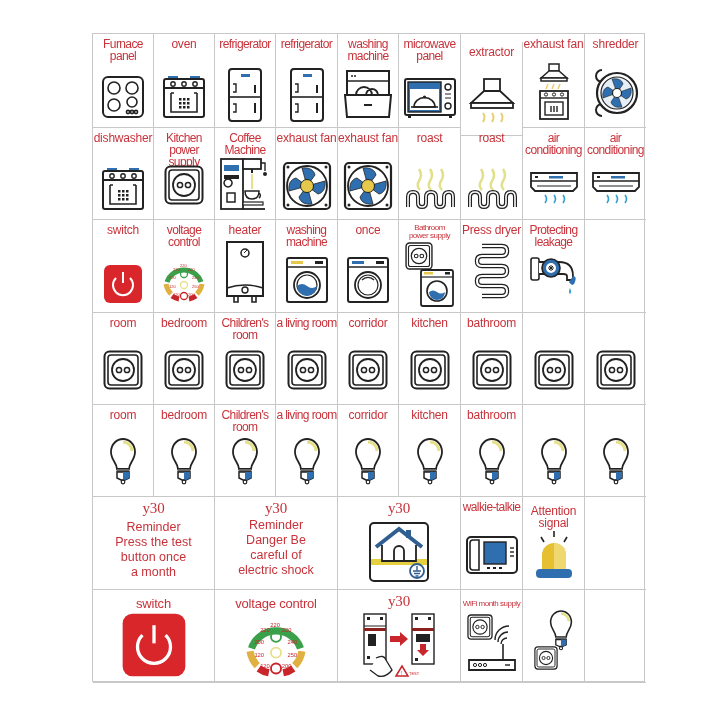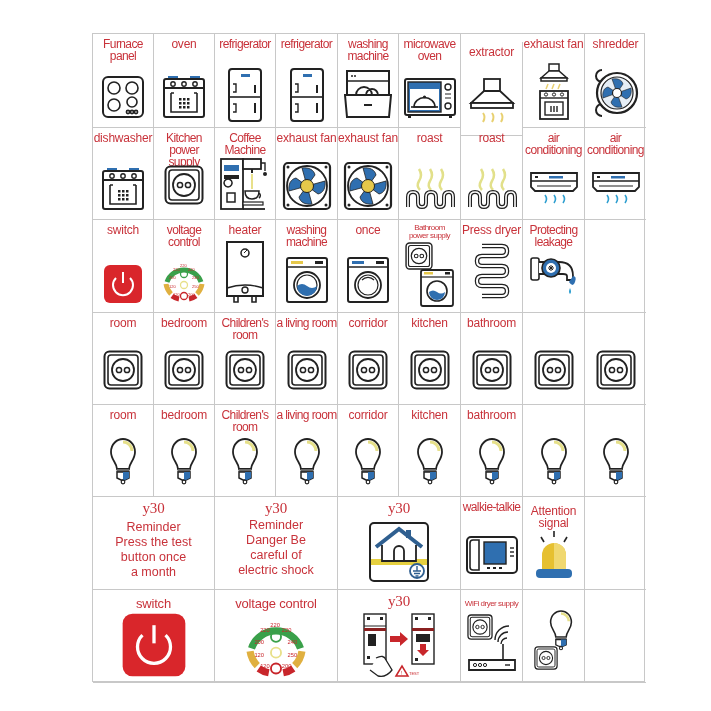--- a/index.html
+++ b/index.html
@@ -185,21 +185,21 @@
           <circle cx="8" cy="7" r="1" fill="#222"></circle>
           <circle cx="11" cy="7" r="1" fill="#222"></circle>
           <path d="M12 26 a8 8 0 0 1 16 0 M22 26 a6 6 0 0 1 12 0" fill="none" stroke="#222" stroke-width="1.8"></path>
           <path d="M1 26 L47 26 L45 48 L3 48 Z" fill="#fff" stroke="#222" stroke-width="2"></path>
           <line x1="20" y1="36" x2="28" y2="36" stroke="#222" stroke-width="2"></line>
         </svg>
       </div>
     </div>
     <div class="cell" style="left: 306px; top: 0px; width: 62px; height: 94px;">
       <div class="lbl sm">microwave
-oven</div>
+panel</div>
       <div class="ico" style="bottom: 8px;">
         <svg width="54" height="42" viewBox="0 0 54 42">
           <rect x="2" y="2" width="50" height="36" rx="2" fill="#fff" stroke="#222" stroke-width="2"></rect>
           <rect x="5" y="5" width="33" height="30" fill="#2f6fb0" stroke="#222" stroke-width="1.4"></rect>
           <rect x="7" y="12" width="29" height="21" fill="#fff"></rect>
           <path d="M11 30 a10 9 0 0 1 21 0 Z" fill="#fff" stroke="#222" stroke-width="1.6"></path>
           <circle cx="21.5" cy="20" r="1.6" fill="#222"></circle>
           <line x1="8" y1="30" x2="35" y2="30" stroke="#222" stroke-width="1.6"></line>
           <circle cx="45" cy="10" r="3" fill="none" stroke="#222" stroke-width="1.4"></circle>
           <line x1="42" y1="17" x2="48" y2="17" stroke="#222"></line>
@@ -705,21 +705,21 @@
           <path d="M64 34 L70 34 L70 40 L73 40 L67 46 L61 40 L64 40 Z" fill="#c8262b"></path>
           <rect x="59" y="48" width="3" height="3" fill="#222"></rect>
           <path d="M20 48 Q28 44 30 50 L36 60 Q30 68 22 66 L14 60" fill="#fff" stroke="#222" stroke-width="1.3"></path>
           <path d="M40 66 L46 56 L52 66 Z" fill="none" stroke="#c8262b" stroke-width="1.5"></path>
           <text x="45" y="65" font-size="5" fill="#c8262b">!</text>
           <text x="53" y="65" font-size="4" fill="#c8262b">TEST</text>
         </svg>
       </div>
     </div>
     <div class="cell" style="left: 368px; top: 556px; width: 62px; height: 93px;">
-      <div class="lbl xs" style="margin-top:10px">WiFi dryer supply</div>
+      <div class="lbl xs" style="margin-top:10px">WiFi month supply</div>
       <div class="ico" style="bottom:6px">
         <svg width="54" height="62" viewBox="0 0 54 62">
           <use href="#s-socket" x="2" y="0" width="26" height="26"></use>
           <g fill="none" stroke="#222" stroke-width="1.4">
             <path d="M36 30 a6 6 0 0 1 6 -6"></path>
             <path d="M33 28 a10 10 0 0 1 10 -10"></path>
             <path d="M30 26 a14 14 0 0 1 14 -14"></path>
           </g>
           <line x1="38" y1="30" x2="38" y2="46" stroke="#222" stroke-width="1.6"></line>
           <path d="M4 46 L50 46 L50 56 L4 56 Z" fill="#fff" stroke="#222" stroke-width="1.8"></path>

